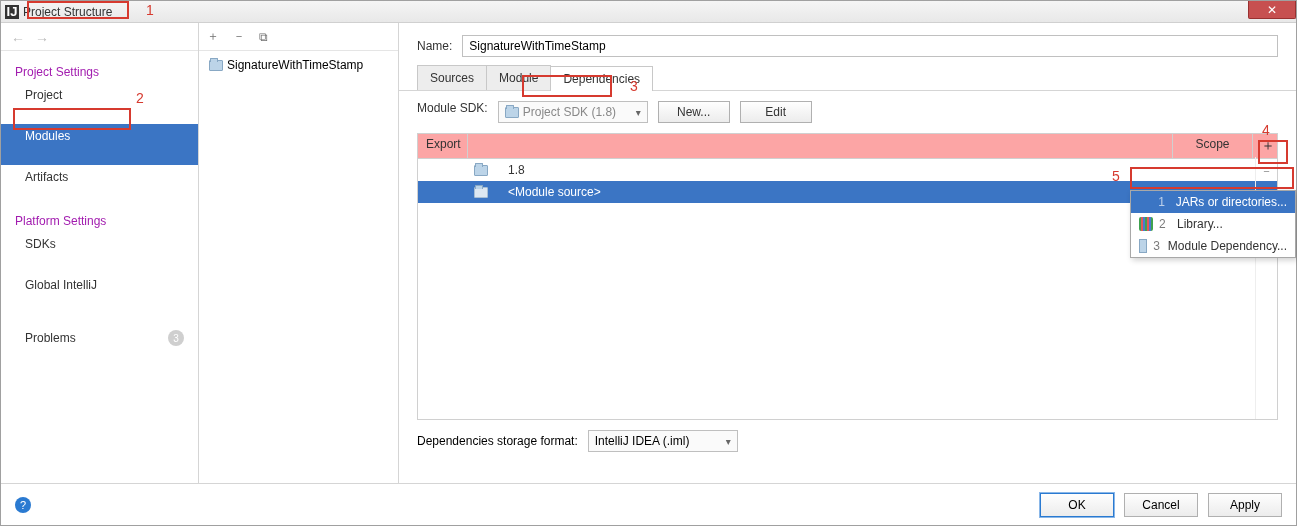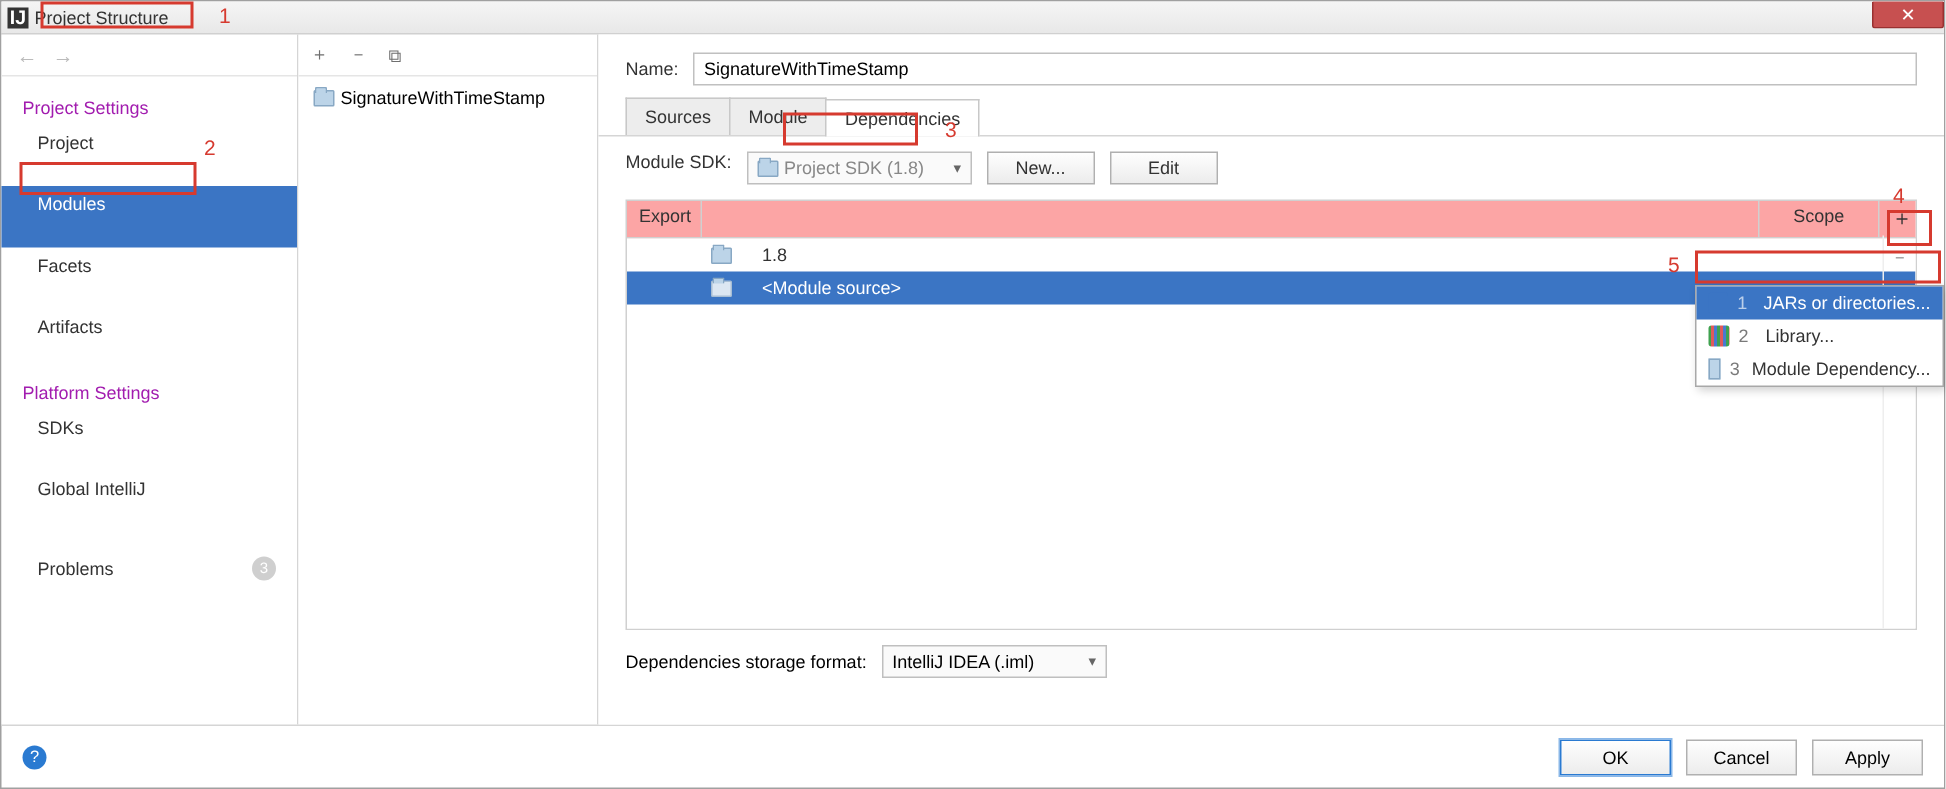--- a/index.html
+++ b/index.html
@@ -94,21 +94,20 @@
 
     <div class="sidebar">
       <div class="navrow">
         <span class="nav-arrow">←</span>
         <span class="nav-arrow">→</span>
       </div>
       <div class="content">
         <div class="heading">Project Settings</div>
         <div class="item">Project</div>
         <div class="item selected">Modules</div>
-        <div class="item">Facets</div>
         <div class="item">Artifacts</div>
         <div class="heading">Platform Settings</div>
         <div class="item">SDKs</div>
         <div class="item">Global IntelliJ</div>
         <div style="height:10px"></div>
         <div class="problems">
           <span>Problems</span>
           <span class="badge">3</span>
         </div>
       </div>

